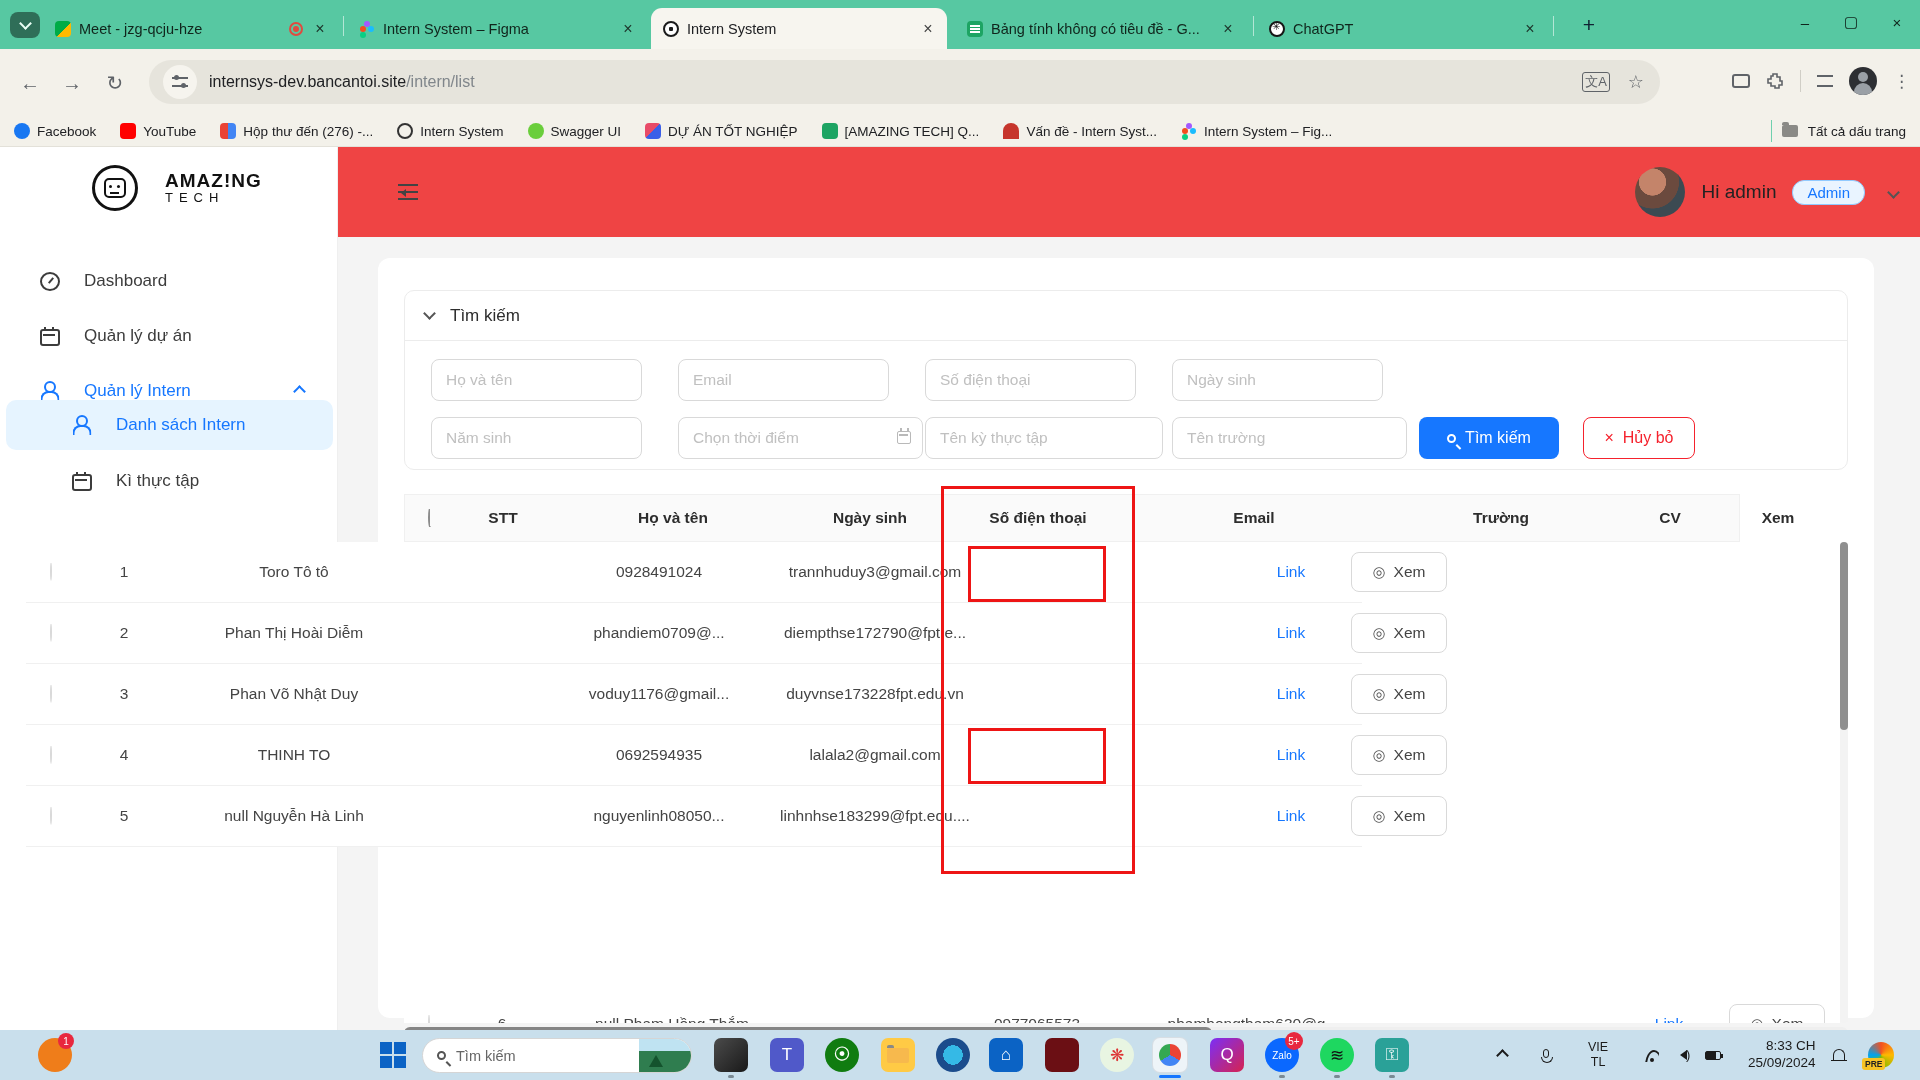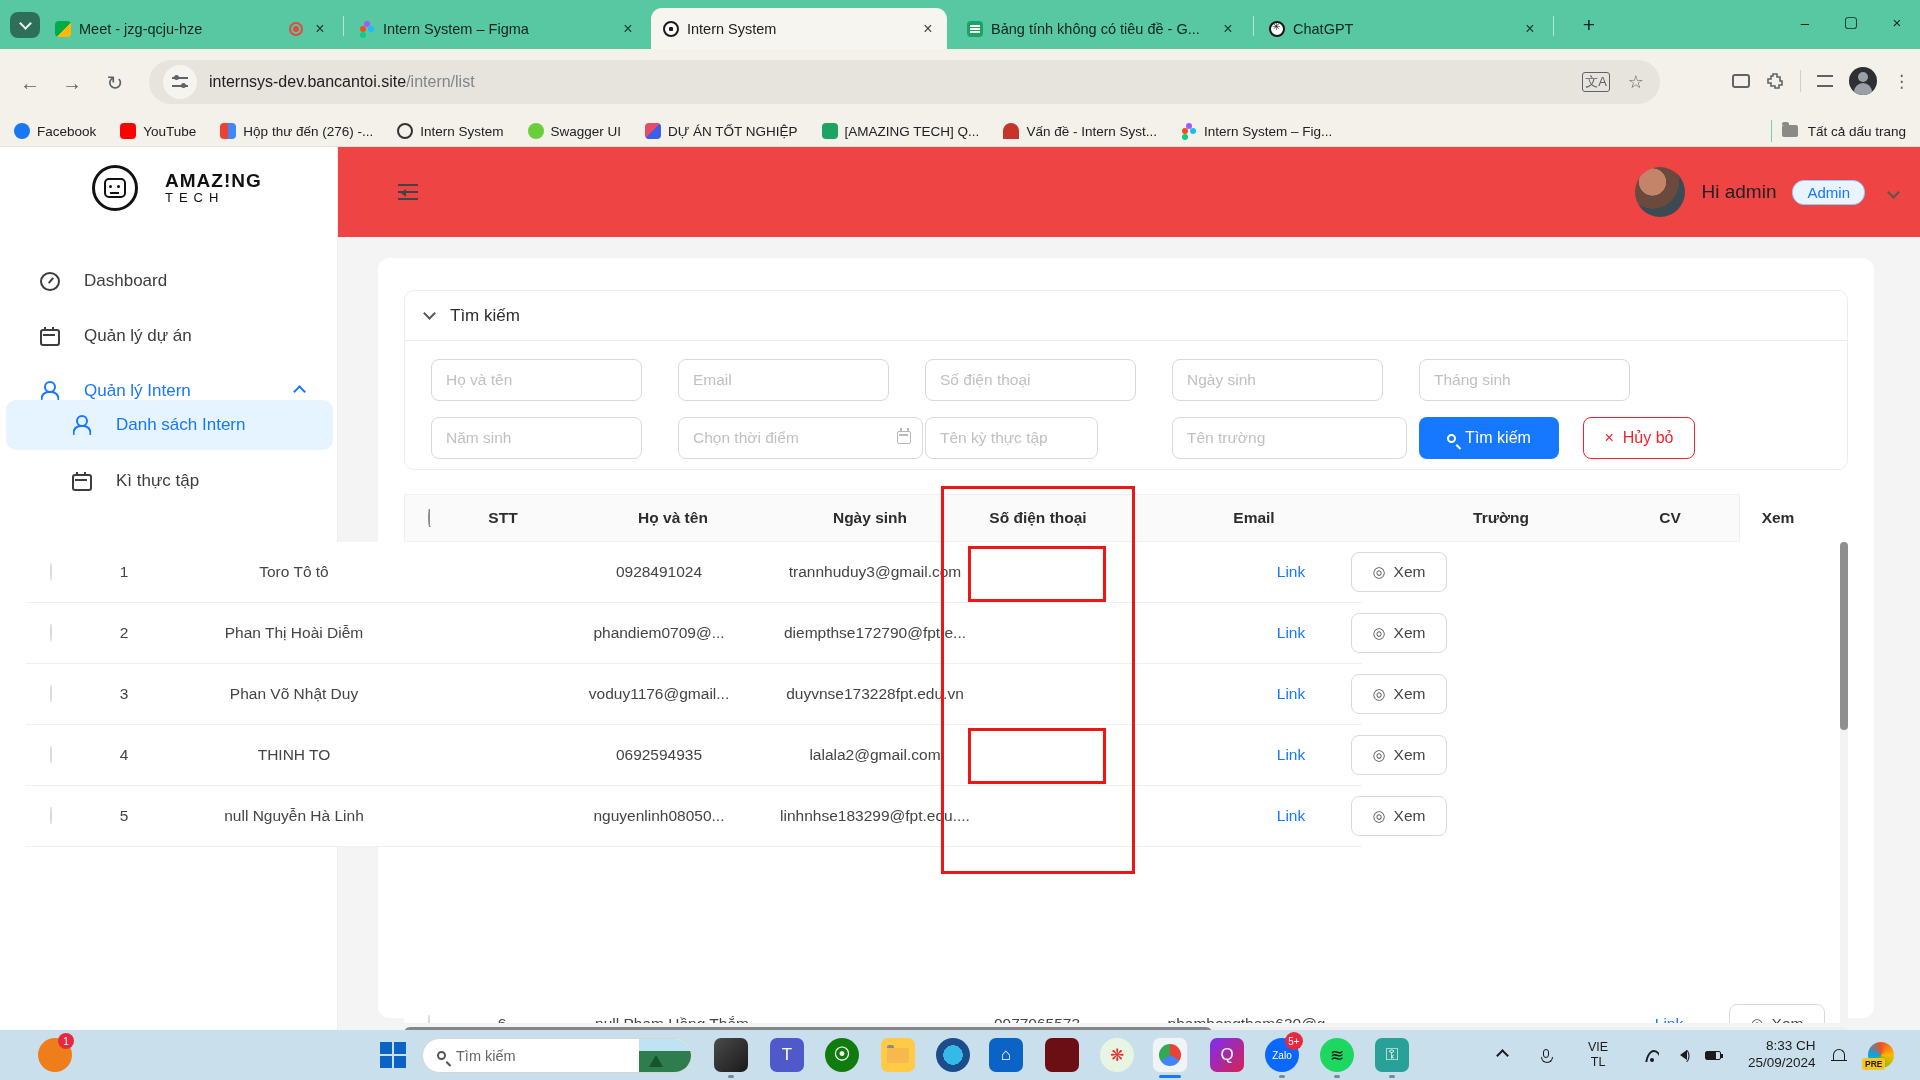--- a/index.html
+++ b/index.html
@@ -339,28 +339,27 @@
     <div class="spanel">
       <div class="sphead">
         <span class="chev" style="margin-top:-4px"></span>
         <span>Tìm kiếm</span>
       </div>
       <div class="spbody">
         <input class="sinput" style="left: 0px; top: 0px; width: 211px;" placeholder="Họ và tên">
         <input class="sinput" style="left: 247px; top: 0px; width: 211px;" placeholder="Email">
         <input class="sinput" style="left: 494px; top: 0px; width: 211px;" placeholder="Số điện thoại">
         <input class="sinput" style="left: 741px; top: 0px; width: 211px;" placeholder="Ngày sinh">
-        <input class="sinput" style="left: 988px; top: 0px; width: 211px;" placeholder="Tháng sinh">
 
         <input class="sinput" style="left: 0px; top: 58px; width: 211px;" placeholder="Năm sinh">
         <div class="datewrap" style="left:247px;top:58px;width:245px;height:42px">
           <input class="sinput" placeholder="Chọn thời điểm" style="">
           <span class="calico"></span>
         </div>
-        <input class="sinput" style="left: 494px; top: 58px; width: 173px;" placeholder="Tên kỳ thực tập">
+        <input class="sinput" style="left: 494px; top: 58px; width: 238px;" placeholder="Tên kỳ thực tập">
         <input class="sinput" style="left: 741px; top: 58px; width: 235px;" placeholder="Tên trường">
         <button class="btn btn-search" style="left:988px;top:58px;width:140px;height:42px">
             <span class="mag"></span>
             <span>Tìm kiếm</span>
           </button>
         <button class="btn btn-cancel" style="left:1152px;top:58px;width:112px;height:42px">
             <span>×</span>
             <span>Hủy bỏ</span>
           </button>
       </div>

